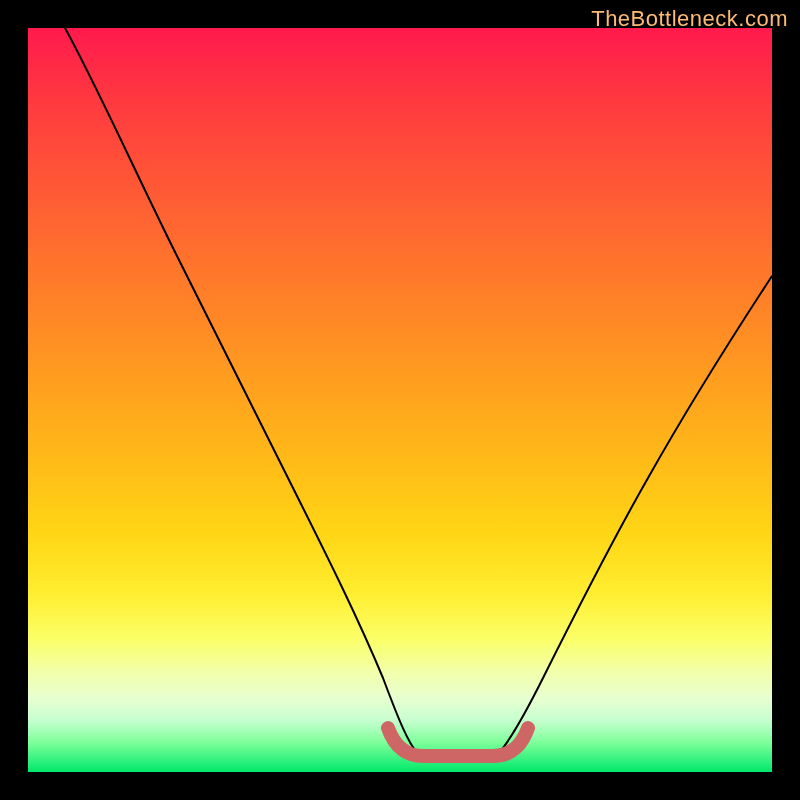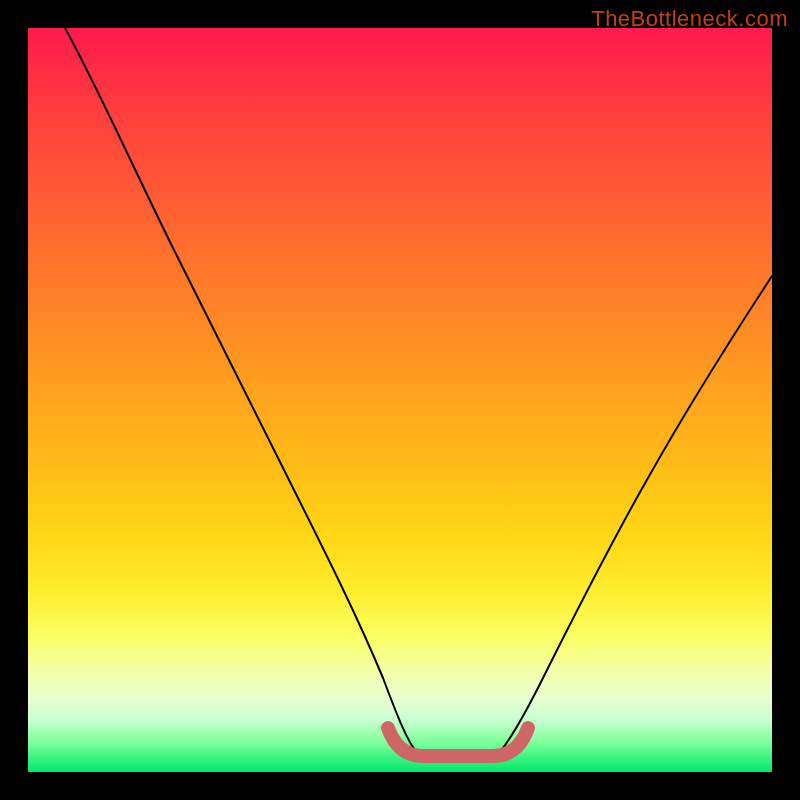--- a/index.html
+++ b/index.html
@@ -14,21 +14,21 @@
   .frame {
     position: relative;
     width: 800px;
     height: 800px;
     background: #000;
   }
   .watermark {
     position: absolute;
     top: 6px;
     right: 12px;
-    color: #c2410c;
+    color: #fdba74;
     font-size: 22px;
     font-weight: 400;
     letter-spacing: 0.5px;
     z-index: 50;
   }
   .plot-area {
     position: absolute;
     left: 28px;
     top: 28px;
     width: 744px;

